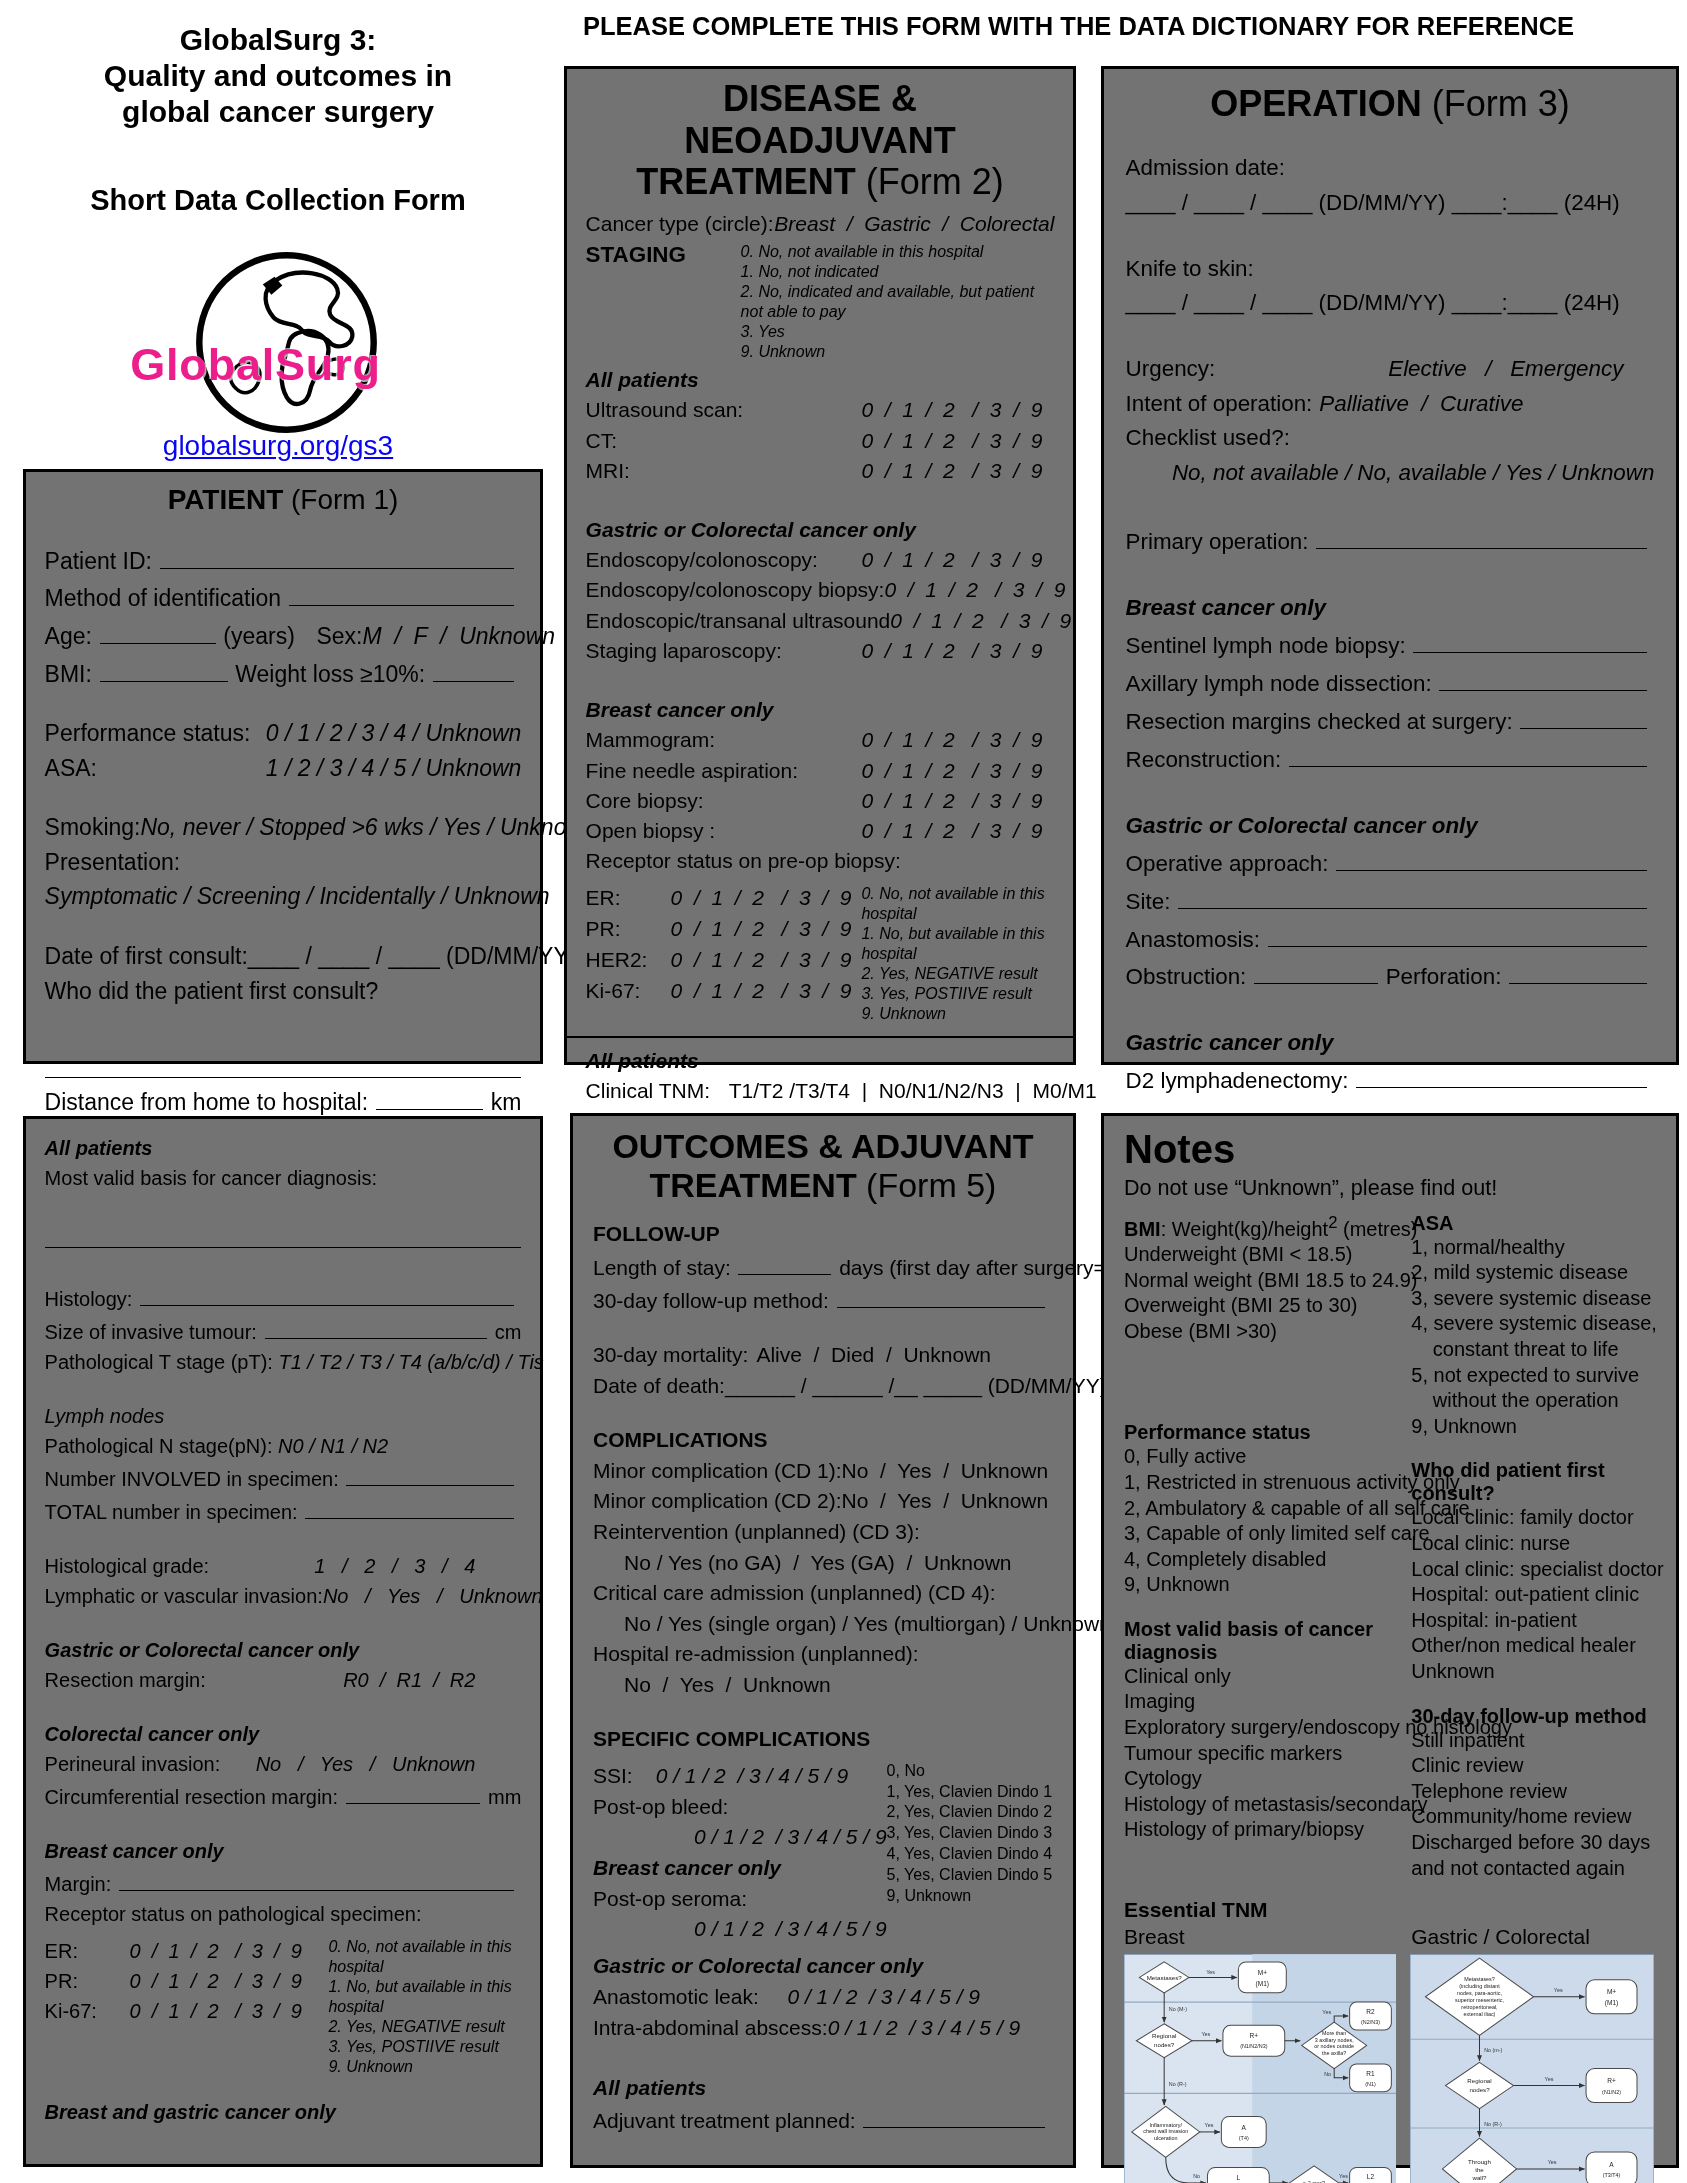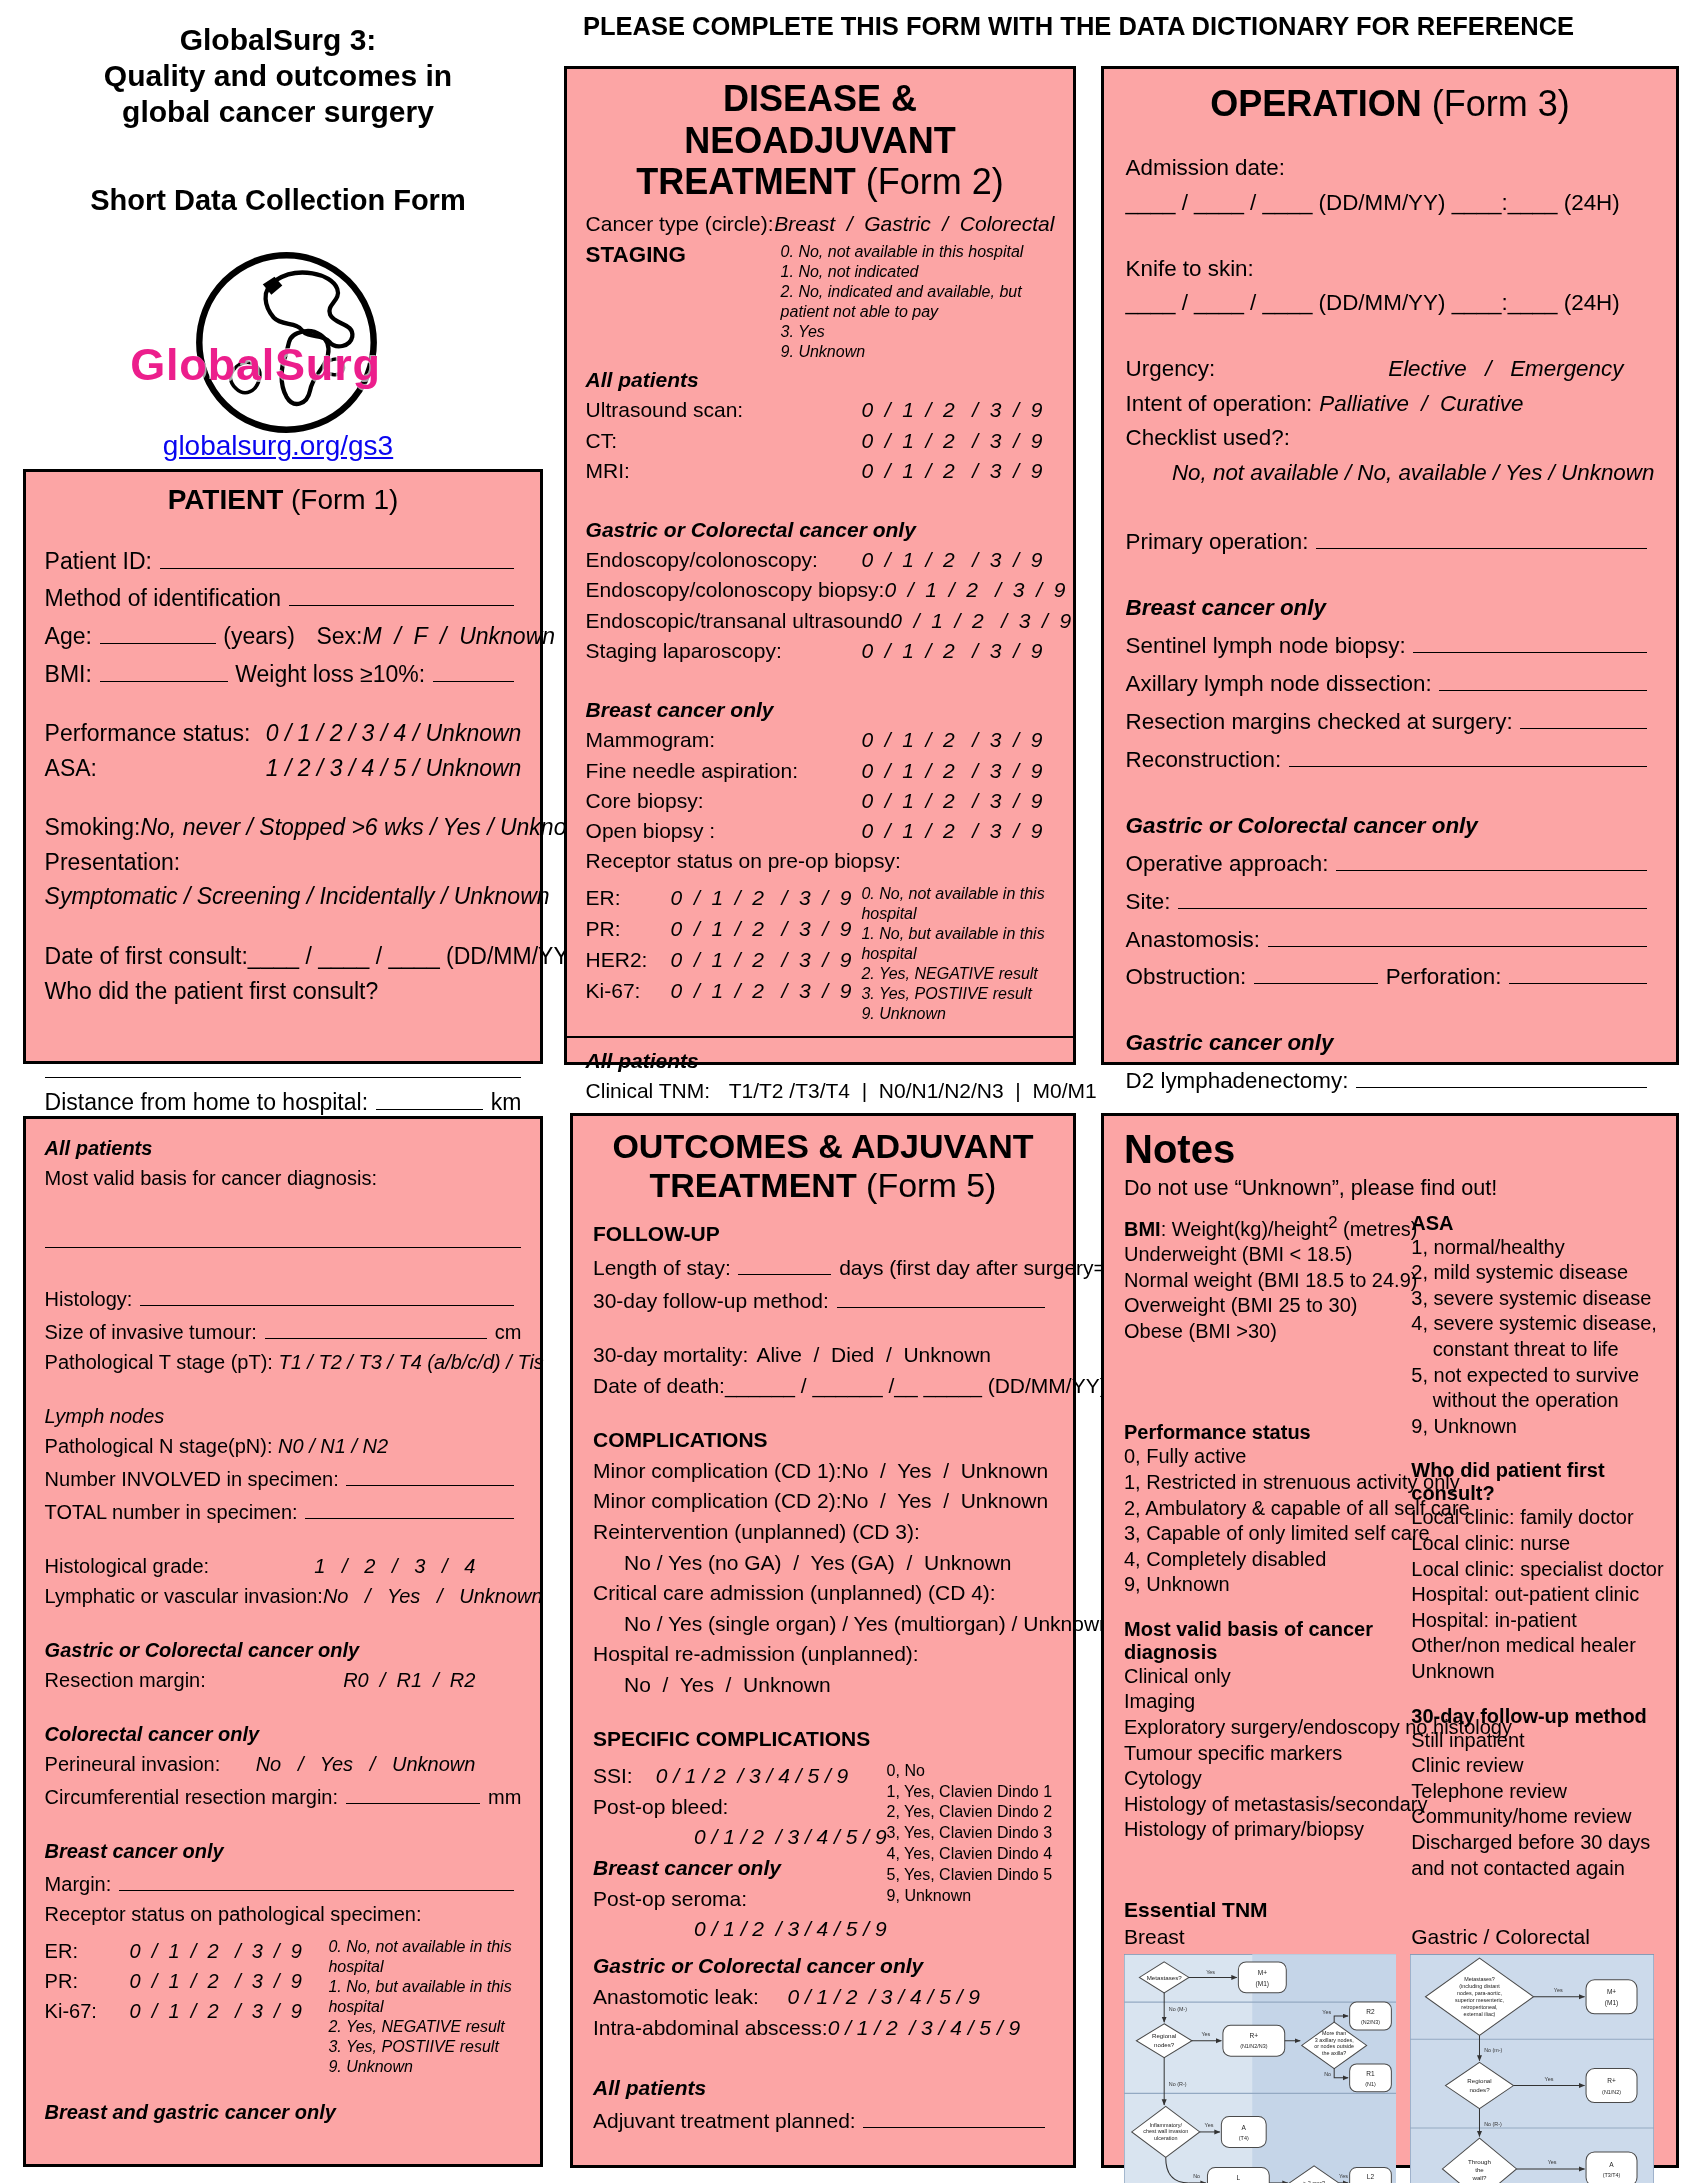--- a/index.html
+++ b/index.html
@@ -1,19 +1,19 @@
 <!DOCTYPE html>
 <html style="font-size:12.4px"><head>
 <meta charset="utf-8">
 <style>
   html,body{margin:0;padding:0;}
   body{width:1688px;height:2183px;position:relative;background:#fff;color:#000;
        font-family:"Liberation Sans",sans-serif;overflow:hidden;}
   .abs{position:absolute;}
-  .box{position:absolute;border:3.1px solid #000;box-sizing:border-box;background:#fca5a5;}
+  .box{position:absolute;border:3.1px solid #000;box-sizing:border-box;background:#737373;}
   .bt{text-align:center;font-weight:700;line-height:1.15;}
   .bt .reg{font-weight:400;}
   .row{display:flex;align-items:baseline;white-space:pre;}
   .f{flex:1;border-bottom:1.9px solid #000;margin:0 7.7px;height:1em;min-width:20px;}
   .fw{border-bottom:1.9px solid #000;margin:0 7.7px;height:1em;display:inline-block;flex:none;}
   .it{font-style:italic;}
   .b{font-weight:700;}
   .sec{font-weight:700;font-style:italic;}
   .secit{font-style:italic;}
   .opt{font-style:italic;margin-left:auto;}
@@ -31,21 +31,21 @@
   
   .box-f1{left:23px;top:469px;width:520px;height:595px;padding:12.4px 18.6px;}
   .box-f1 .bt{font-size:28px;margin-bottom:28px;}
   .box-f1 .row{font-size:23px;margin:7.7px 0;}
   
   .box-f2{left:564px;top:66px;width:512px;height:999px;padding:9.3px 18.6px;}
   .box-f2 .bt{font-size:36px;margin-bottom:9.3px;}
   .box-f2 .row{font-size:21px;margin:6.2px 0;}
   .box-f2 .sc{font-style:italic;margin-left:auto;width:193px;flex:none;}
   .leg{font-size:16px;line-height:1.25;font-style:italic;}
-  .stg{display:flex;margin:3.1px 0 6.2px 0;gap:40px;}
+  .stg{display:flex;margin:3.1px 0 6.2px 0;}
   .stg .stglab{font-weight:700;font-size:22.4px;width:155px;flex:none;}
   .recgrid{display:flex;}
   .recleft{flex:1;}
   .recleft .row{margin:7px 0;}
   .rlab{width:85px;flex:none;}
   .recright{width:193px;flex:none;padding-top:4.6px;}
   
   .box-f3{left:1101px;top:66px;width:578px;height:999px;padding:14px 21.6px;}
   .box-f3 .bt{font-size:36px;margin-bottom:31px;}
   .box-f3 .row{font-size:22.4px;margin:8.5px 0;}

